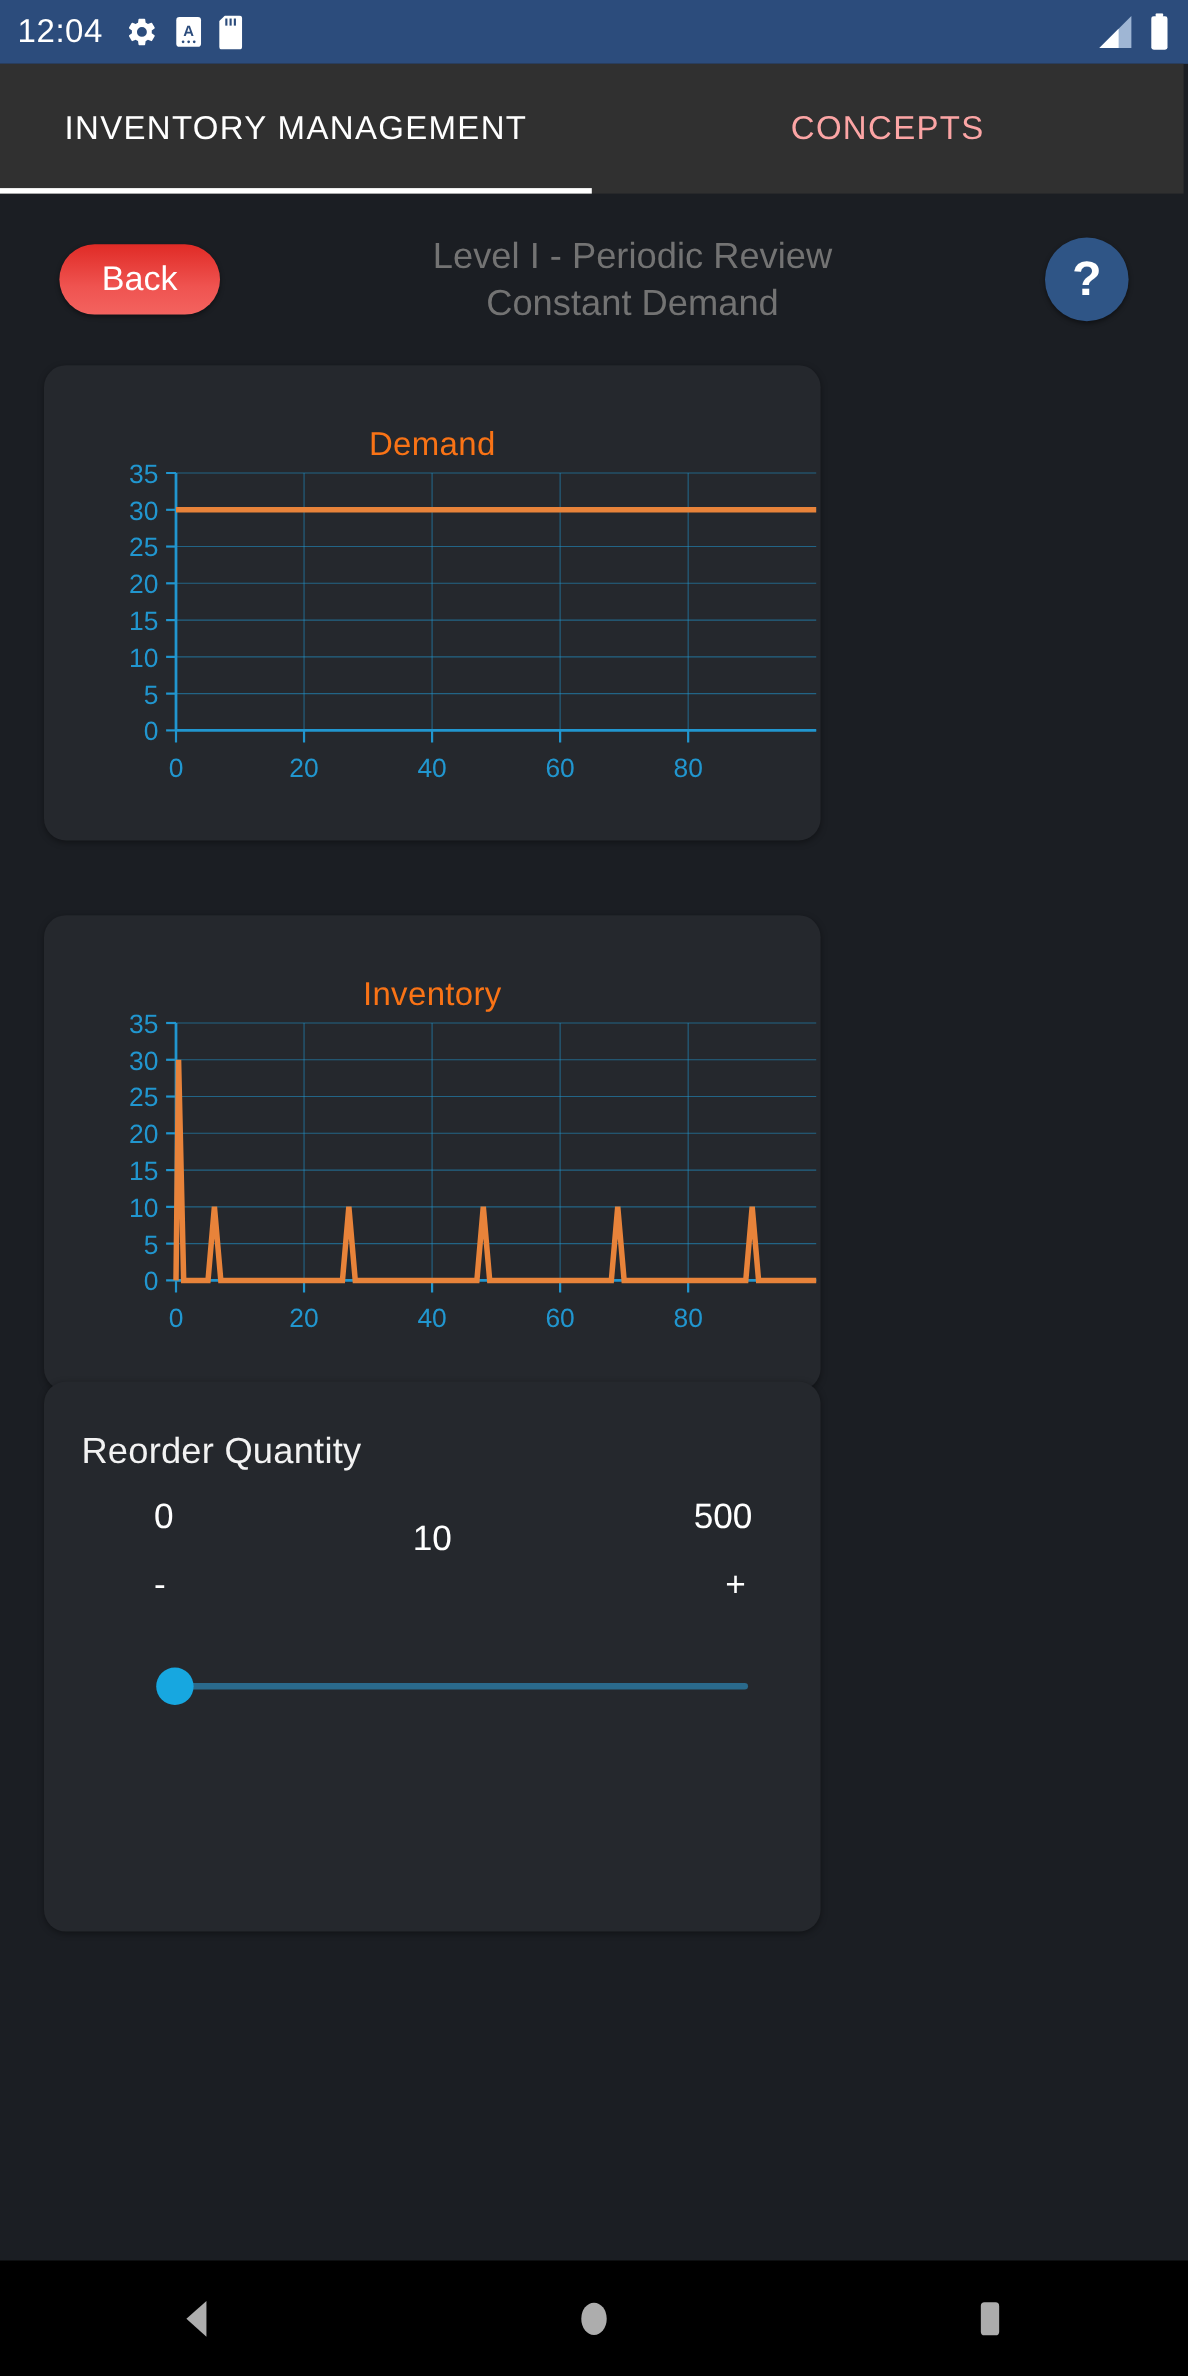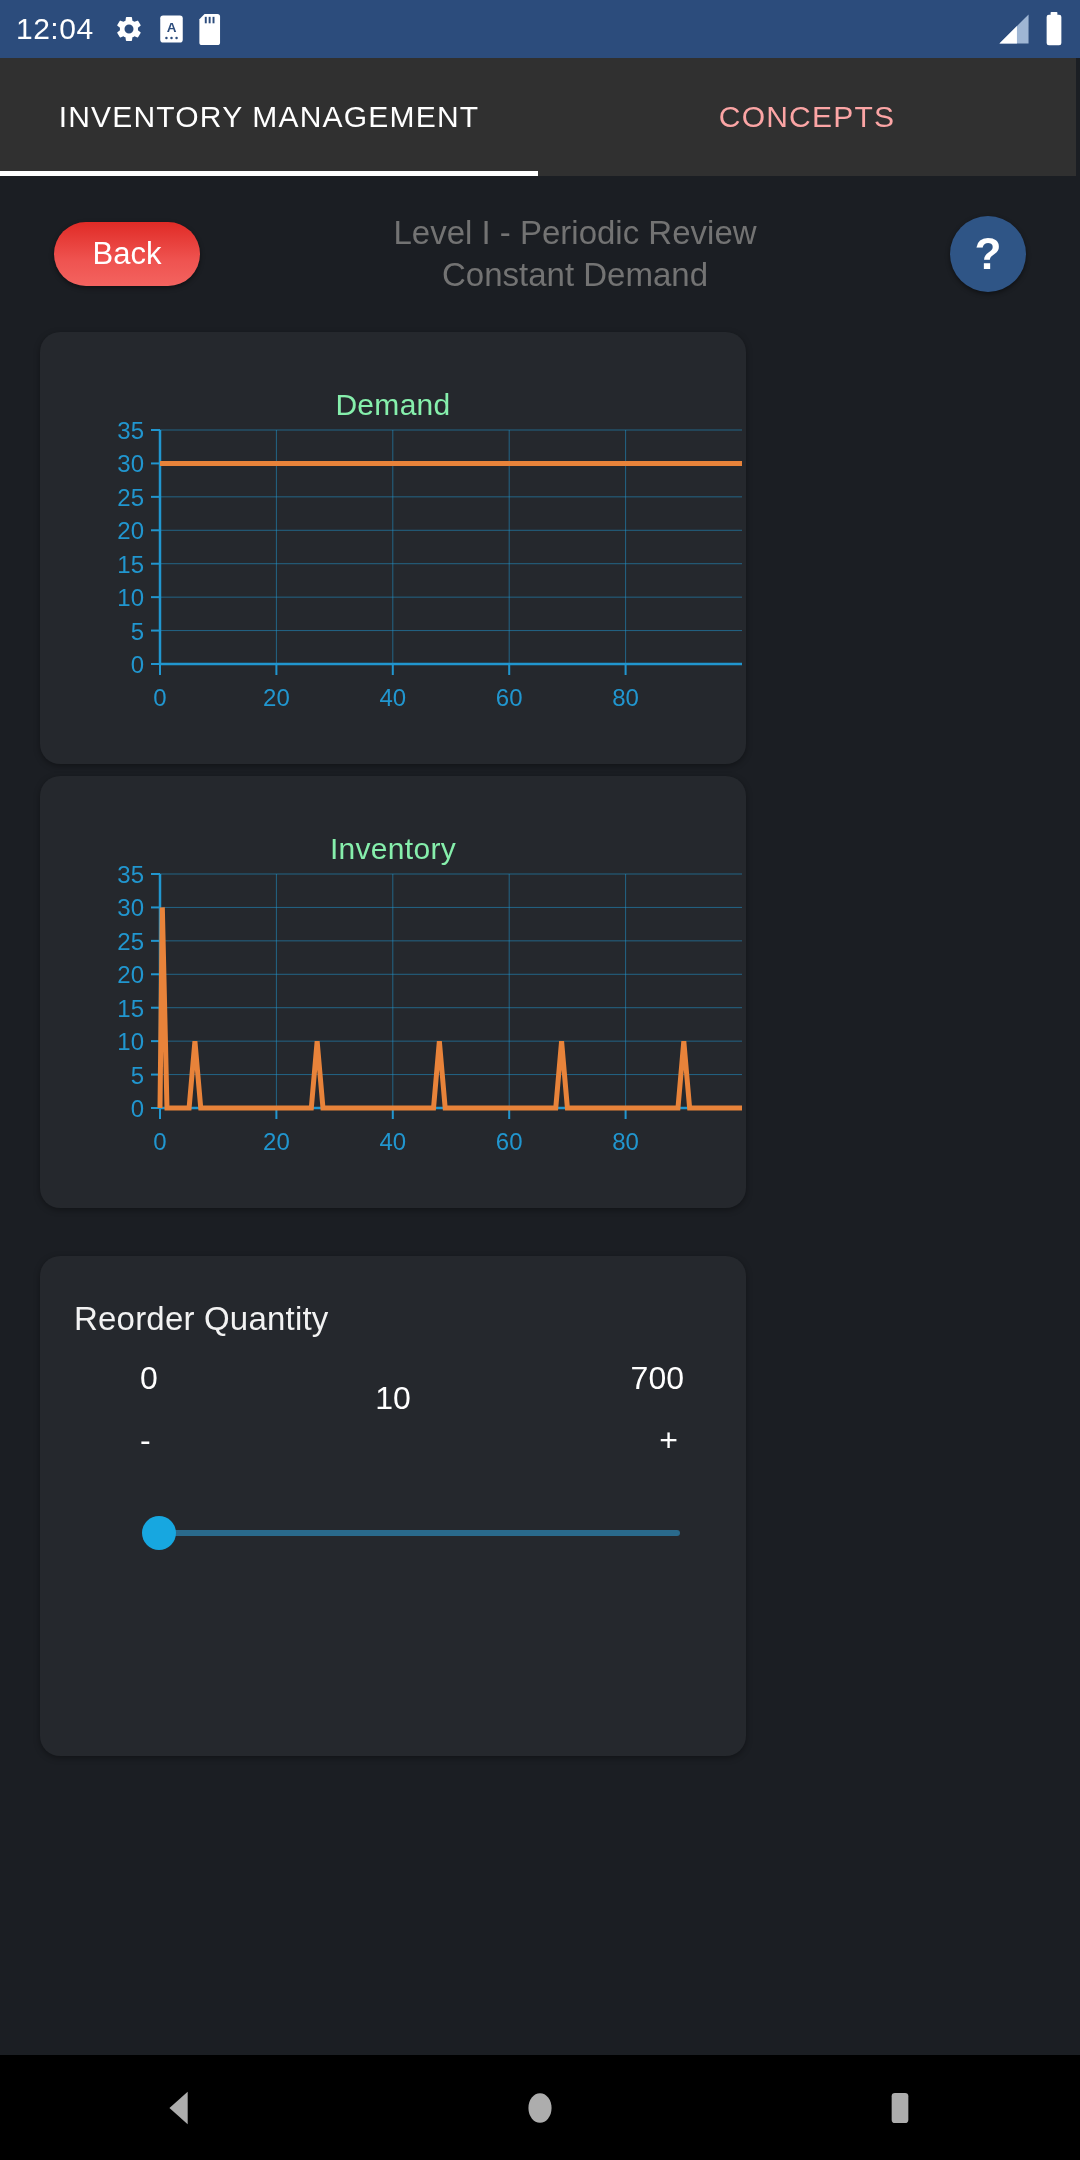--- a/index.html
+++ b/index.html
@@ -62,25 +62,25 @@
     box-shadow: 0 2px 5px rgba(0,0,0,.45);
   }
 
   
   .card {
     position: absolute; left: 40px; width: 706px;
     background: #25282d; border-radius: 20px;
     box-shadow: 0 2px 6px rgba(0,0,0,.35);
   }
   #card-demand   { top: 332px; height: 432px; }
-  #card-inventory{ top: 776px; height: 432px; }
+  #card-inventory{ top: 832px; height: 432px; }
   #card-reorder  { top: 1256px; height: 500px; overflow: hidden; }
 
   .chart-title {
-    text-align: center; color: #86efac; font-size: 30px;
+    text-align: center; color: #f97316; font-size: 30px;
     padding-top: 56px; letter-spacing: .3px;
   }
   .chart-area { position: relative; width: 706px; height: 320px; }
   .chart-area svg { display: block; }
 
   
   .panel-title {
     color: #f2f2f2; font-size: 33px; padding: 44px 0 0 34px; letter-spacing: .2px;
   }
   .rq-row {
@@ -273,21 +273,21 @@
           <polyline points="120.00,242.00 122.33,41.43 126.98,242.00 149.10,242.00 154.92,175.14 160.74,242.00 271.32,242.00 277.14,175.14 282.96,242.00 393.54,242.00 399.36,175.14 405.18,242.00 515.76,242.00 521.58,175.14 527.40,242.00 637.98,242.00 643.80,175.14 649.62,242.00 702.00,242.00" fill="none" stroke="#e8833a" stroke-width="5" stroke-linejoin="miter"></polyline>
         </svg>
     </div>
   </div>
 
   <div class="card" id="card-reorder">
     <div class="panel-title">Reorder Quantity</div>
     <div class="rq-row">
       <span class="rq-min">0</span>
       <span class="rq-val">10</span>
-      <span class="rq-max">700</span>
+      <span class="rq-max">500</span>
     </div>
     <div class="rq-btnrow">
       <button class="rq-minus">-</button>
       <button class="rq-plus">+</button>
     </div>
     <div class="slider-wrap">
       <div class="slider-track"></div>
       <div class="slider-thumb" style="left: 65.64px; background: rgb(23, 167, 224);"></div>
     </div>
   </div>

